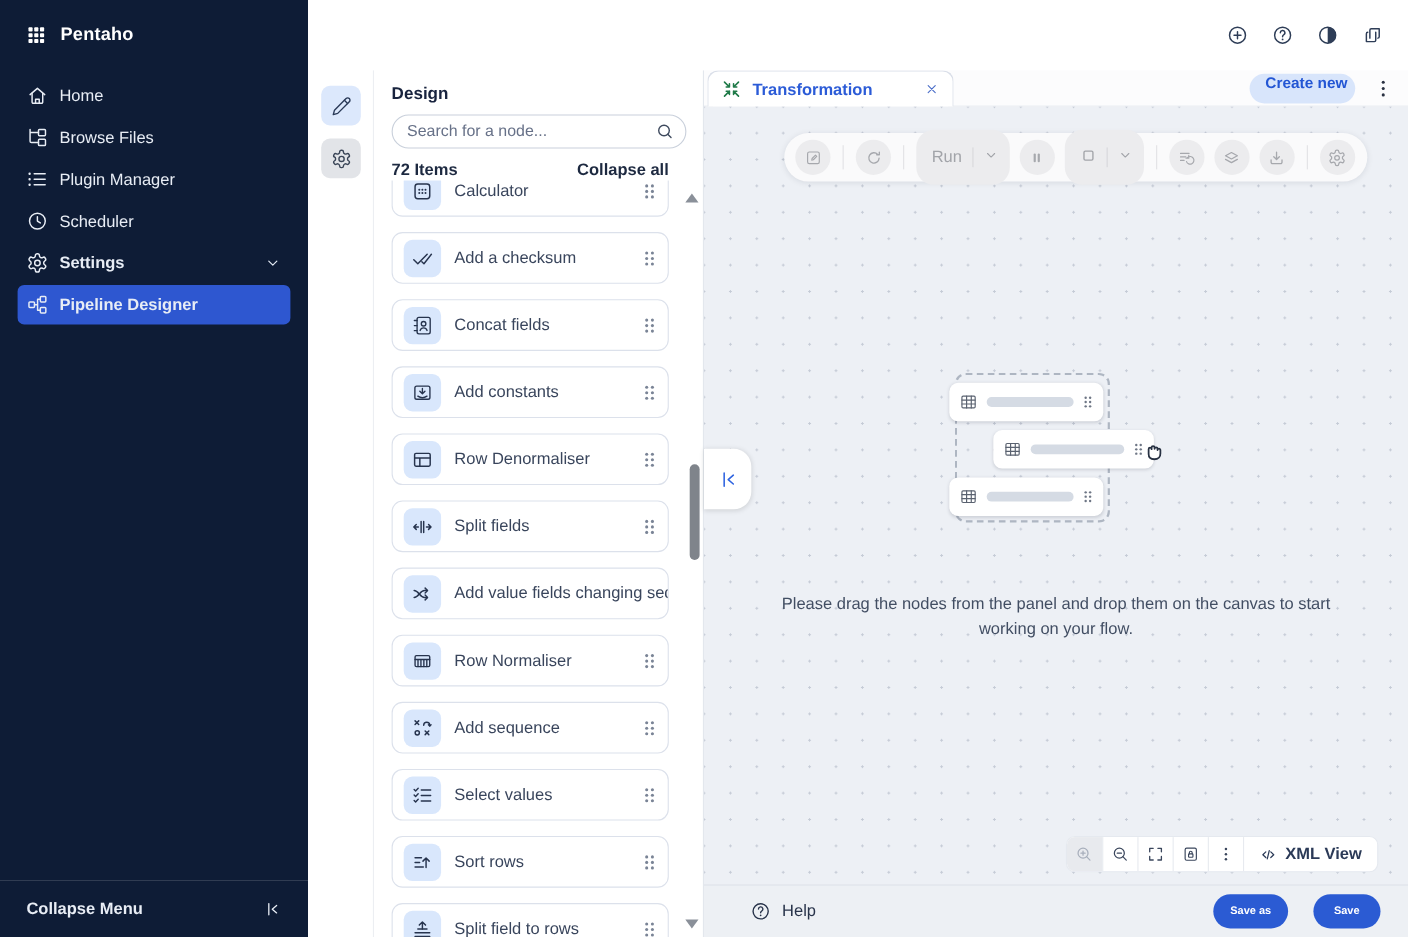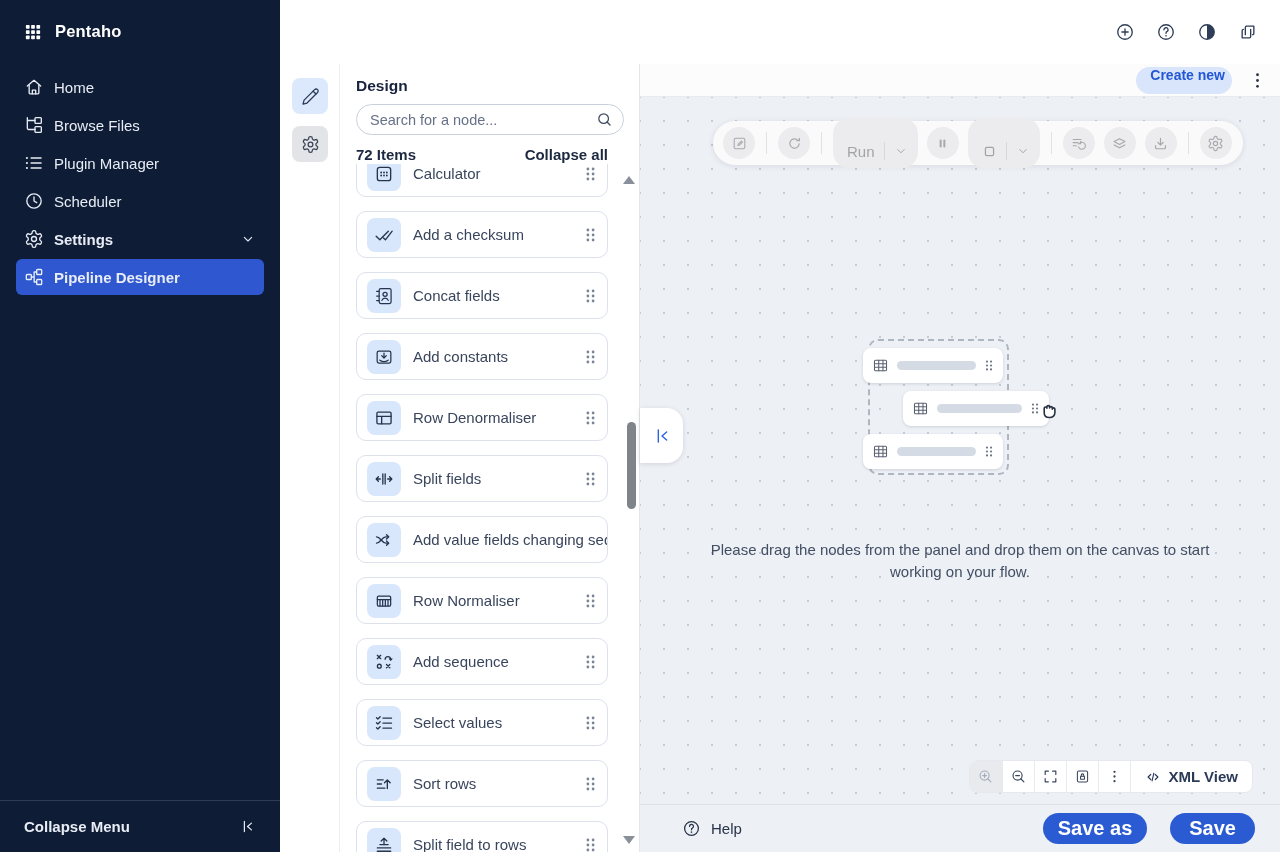--- a/index.html
+++ b/index.html
@@ -71,21 +71,21 @@
   .tab-kebab { position:absolute; right:12px; top:6px; width:21px; height:21px; color:#2A3142; cursor:pointer; }
 
   .canvas { position:absolute; left:0; right:0; top:33px; bottom:48px; background-color:#EDF0F5;
             background-image:radial-gradient(circle, #C5CBD6 1.1px, transparent 1.1px);
             background-size:24px 24px; background-position:12px 12px; }
 
   .flow-toolbar { position:absolute; left:73px; top:24px; width:530px; height:44px; background:#FAFAFB; border-radius:22px; box-shadow:0 1px 6px rgba(20,30,50,.10); display:flex; align-items:center; padding:0 10px; gap:9px; }
   .tbtn { width:32px; height:32px; border-radius:50%; background:#ECECEE; color:#A6A8AD; display:flex; align-items:center; justify-content:center; flex:0 0 32px; cursor:pointer; }
   .tbtn .icn { width:17px; height:17px; }
   .tdiv { width:1px; height:22px; background:#E2E2E5; flex:0 0 1px; margin:0 2px; }
-  .tpill { height:50px; border-radius:16px; background:#ECECEE; color:#A2A4A9; display:flex; align-items:center; gap:9px; padding:16px 10px 0 14px; cursor:pointer; }
+  .tpill { height:50px; border-radius:16px; background:#ECECEE; color:#A2A4A9; display:flex; align-items:flex-start; gap:9px; padding:16px 10px 0 14px; cursor:pointer; }
   .tpill .run-lbl { font-size:15px; color:#A2A4A9; }
   .tpill .pdiv { width:1px; height:18px; background:#D8D8DB; }
   .tpill .icn { width:14px; height:14px; }
   .tpill .sq { width:15px; height:15px; }
 
   .panel-collapse-tab { position:absolute; left:0; top:311px; width:43px; height:55px; background:#fff; border-radius:0 16px 16px 0; box-shadow:0 1px 5px rgba(0,0,0,.12); display:flex; align-items:center; justify-content:center; cursor:pointer; }
   .panel-collapse-tab .icn { width:20px; height:20px; color:#2E63E0; }
 
   .illus-box { position:absolute; left:228px; top:242px; width:141px; height:136px; border:2px dashed #AEB6C2; border-radius:10px; }
   .illus-card { position:absolute; height:35px; background:#fff; border-radius:8px; box-shadow:0 1px 3px rgba(25,35,55,.15); display:flex; align-items:center; gap:8px; padding:0 9px; }
@@ -107,21 +107,21 @@
   .zseg .icn { width:17px; height:17px; }
   .zseg.disabled { background:#E8EAEE; color:#A7AEBB; }
   .zseg.xml { width:auto; padding:0 14px; gap:8px; display:flex; }
   .zseg.xml .lbl { font-size:15px; font-weight:700; color:#2B3A57; }
   .zseg.xml .icn { width:16px; height:16px; color:#2B3A57; }
 
   .canvas-footer { position:absolute; left:0; right:0; bottom:0; height:48px; background:#EDF0F4; border-top:1px solid #DCE0E8; display:flex; align-items:center; }
   .help-btn { margin-left:42px; display:flex; align-items:center; gap:10px; color:#28334A; font-size:15px; cursor:pointer; }
   .help-btn .icn { width:19px; height:19px; }
   .footer-btns { margin-left:auto; margin-right:25px; display:flex; gap:23px; }
-  .pill-btn { height:31px; border-radius:16px; background:#2B5BD3; color:#fff; font-size:20px; font-weight:600; border:none; font-family:inherit; display:flex; align-items:center; cursor:pointer; }
+  .pill-btn { height:31px; border-radius:16px; background:#2B5BD3; color:#fff; font-size:10px; font-weight:600; border:none; font-family:inherit; display:flex; align-items:center; cursor:pointer; }
   .pill-btn.saveas { padding:0 15px; }
   .pill-btn.save { padding:0 19px; }
 </style>
 </head>
 <body>
 
 <div class="app">
 
   <aside class="sidebar">
     <div class="logo-row">
@@ -570,20 +570,36 @@
           </div>
       </div>
       <div class="scroll-up"></div>
       <div class="scroll-thumb"></div>
       <div class="scroll-down"></div>
     </div>
   </section>
 
   <section class="canvas-area">
     <div class="tab-row">
+      <div class="tab">
+        <span class="icn tab-icon">
+            <svg viewBox="0 0 24 24" fill="none" stroke="currentColor" stroke-width="1.9" stroke-linecap="round" stroke-linejoin="round" width="100%" height="100%">
+              <path d="M3.5 3.5 9.5 9.5M9.5 5.6v3.9H5.6"></path>
+              <path d="M20.5 3.5 14.5 9.5M14.5 5.6v3.9h3.9"></path>
+              <path d="M3.5 20.5 9.5 14.5M5.6 14.5h3.9v3.9"></path>
+              <path d="M20.5 20.5 14.5 14.5M14.5 18.4v-3.9h3.9"></path>
+            </svg>
+          </span>
+        <span class="tab-label">Transformation</span>
+        <span class="icn tab-close">
+            <svg viewBox="0 0 24 24" fill="none" stroke="currentColor" stroke-width="1.8" stroke-linecap="round" stroke-linejoin="round" width="100%" height="100%">
+              <path d="m6.5 6.5 11 11M17.5 6.5l-11 11"></path>
+            </svg>
+          </span>
+      </div>
       <div class="create-new">
         <span class="lbl">Create new</span>
         <span class="div"></span>
         <span class="icn">
             <svg viewBox="0 0 24 24" fill="none" stroke="currentColor" stroke-width="1.7" stroke-linecap="round" stroke-linejoin="round" width="100%" height="100%">
               <path d="M6.5 9.5 12 15l5.5-5.5"></path>
             </svg>
           </span>
       </div>
       <span class="icn tab-kebab">

